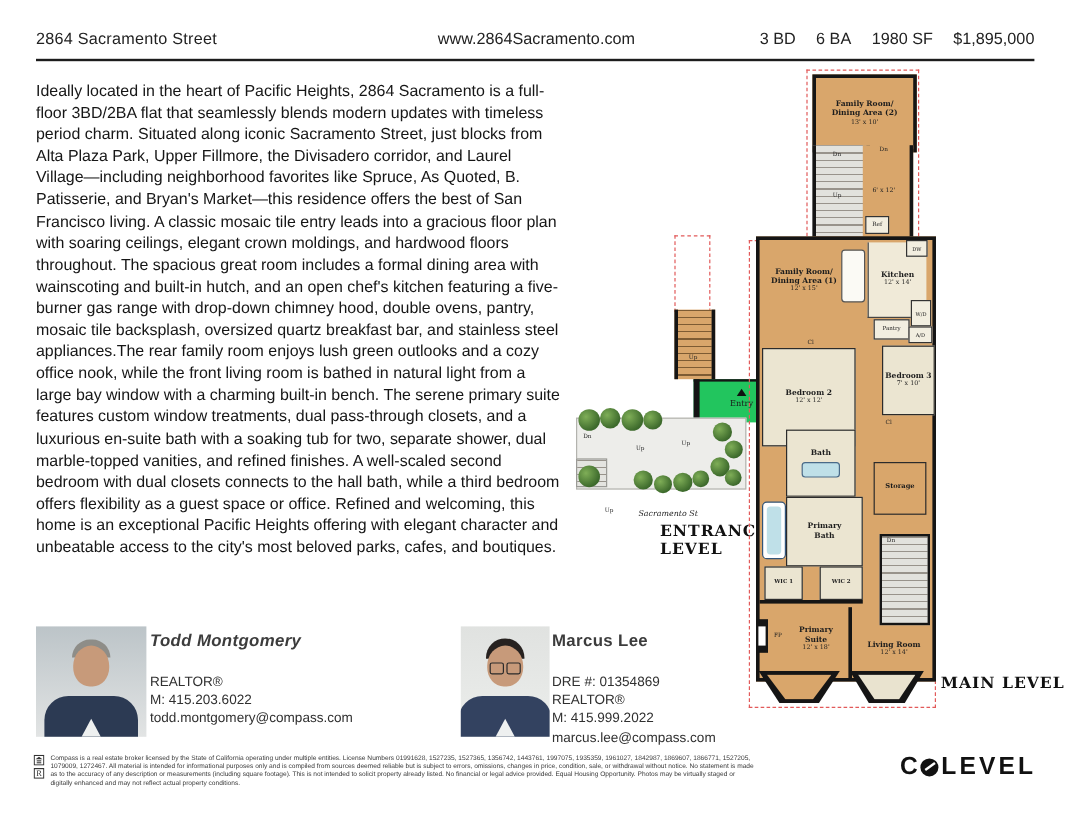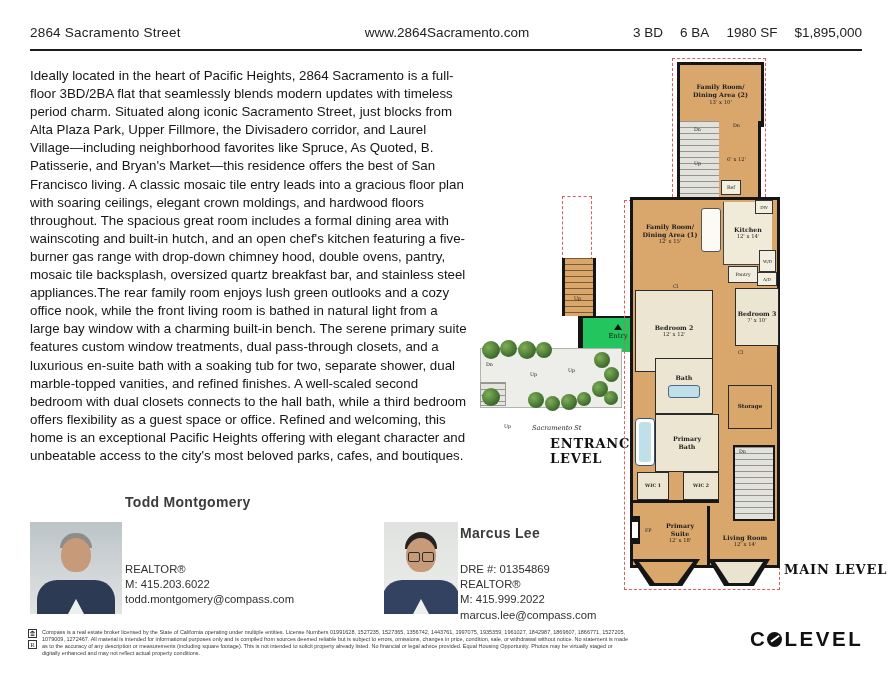--- a/index.html
+++ b/index.html
@@ -244,21 +244,21 @@
 
     <div class="lvl-title" style="left:164px;top:508px;white-space:nowrap;">MAIN LEVEL</div>
   </div>
 
   <div class="photo" style="left:30px;top:522px;width:92px;height:92px;">
     <div class="hair hair-gray"></div>
     <div class="head"></div>
     <div class="torso"></div>
     <div class="shirt"></div>
   </div>
-  <div class="abs agent-name" style="left:125px;top:494px;">Todd Montgomery</div>
+  <div class="abs agent-name" style="left:125px;top:525px;font-style:italic;">Todd Montgomery</div>
   <div class="abs agent-details" style="left:125px;top:562px;">
     <div>REALTOR®</div>
     <div>M: 415.203.6022</div>
     <div>todd.montgomery@compass.com</div>
   </div>
 
   <div class="photo photo2" style="left:384px;top:522px;width:74px;height:92px;">
     <div class="hair hair-black"></div>
     <div class="head"></div>
     <div class="glasses">

